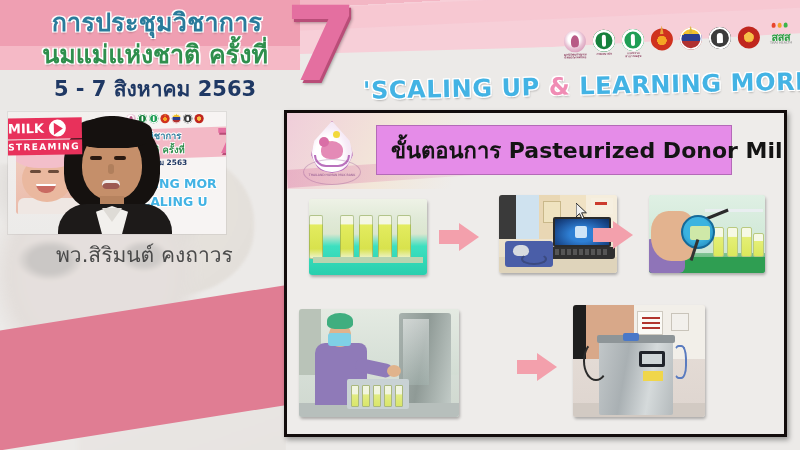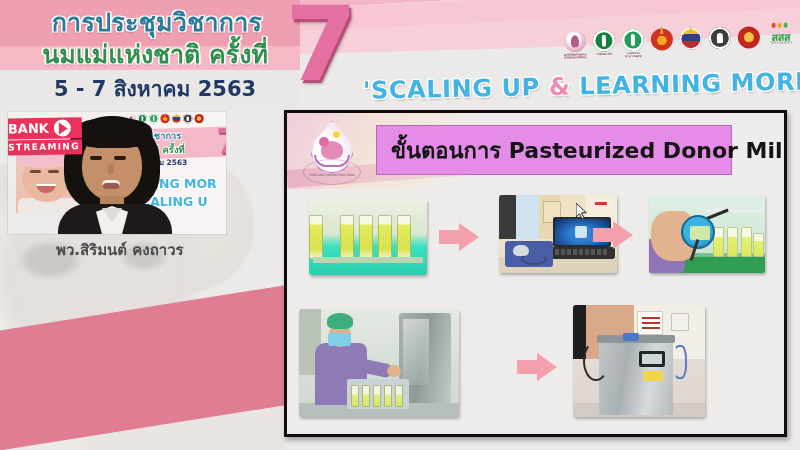--- a/index.html
+++ b/index.html
@@ -310,21 +310,21 @@
   .lb-circle { width: 17px; height: 17px; border-radius: 50%; background: #fff;
     display:flex; align-items:center; justify-content:center; }
   .lb-row2 {
     background: #e8315b; color: #fff; font-weight: bold;
     font-size: 9px; letter-spacing: 1.3px; padding: 2px 6px 3px 22px;
     margin-top: 1px;
   }
 
   .speaker-name {
     position: absolute; left: 56px; top: 238px;
-    font-size: 15px; font-weight: bold; color: #4a4a4a;
+    font-size: 21px; font-weight: normal; color: #4a4a4a;
     white-space: nowrap;
   }
 
   
   .slide {
     position: absolute; left: 284px; top: 110px;
     width: 503px; height: 327px;
     background: #eeecea;
     border: 3px solid #120c0c;
     box-shadow: 2px 3px 5px rgba(0,0,0,.35);
@@ -623,21 +623,21 @@
       <div class="pr-nose"></div>
       <div class="pr-mouth"></div>
       <div class="pr-neck"></div>
       <div class="pr-jacket"></div>
       <div class="pr-shirt"></div>
       <div class="pr-collar"></div>
     </div>
 
     <div class="live-badge">
       <div class="lb-row1">
-        <span>BANK</span>
+        <span>MILK</span>
         <span class="lb-circle">
             <span class="lb-play"></span>
           </span>
       </div>
       <div class="lb-row2">STREAMING</div>
     </div>
   </div>
 
   <div class="speaker-name">พว.สิริมนต์  คงถาวร</div>
 

